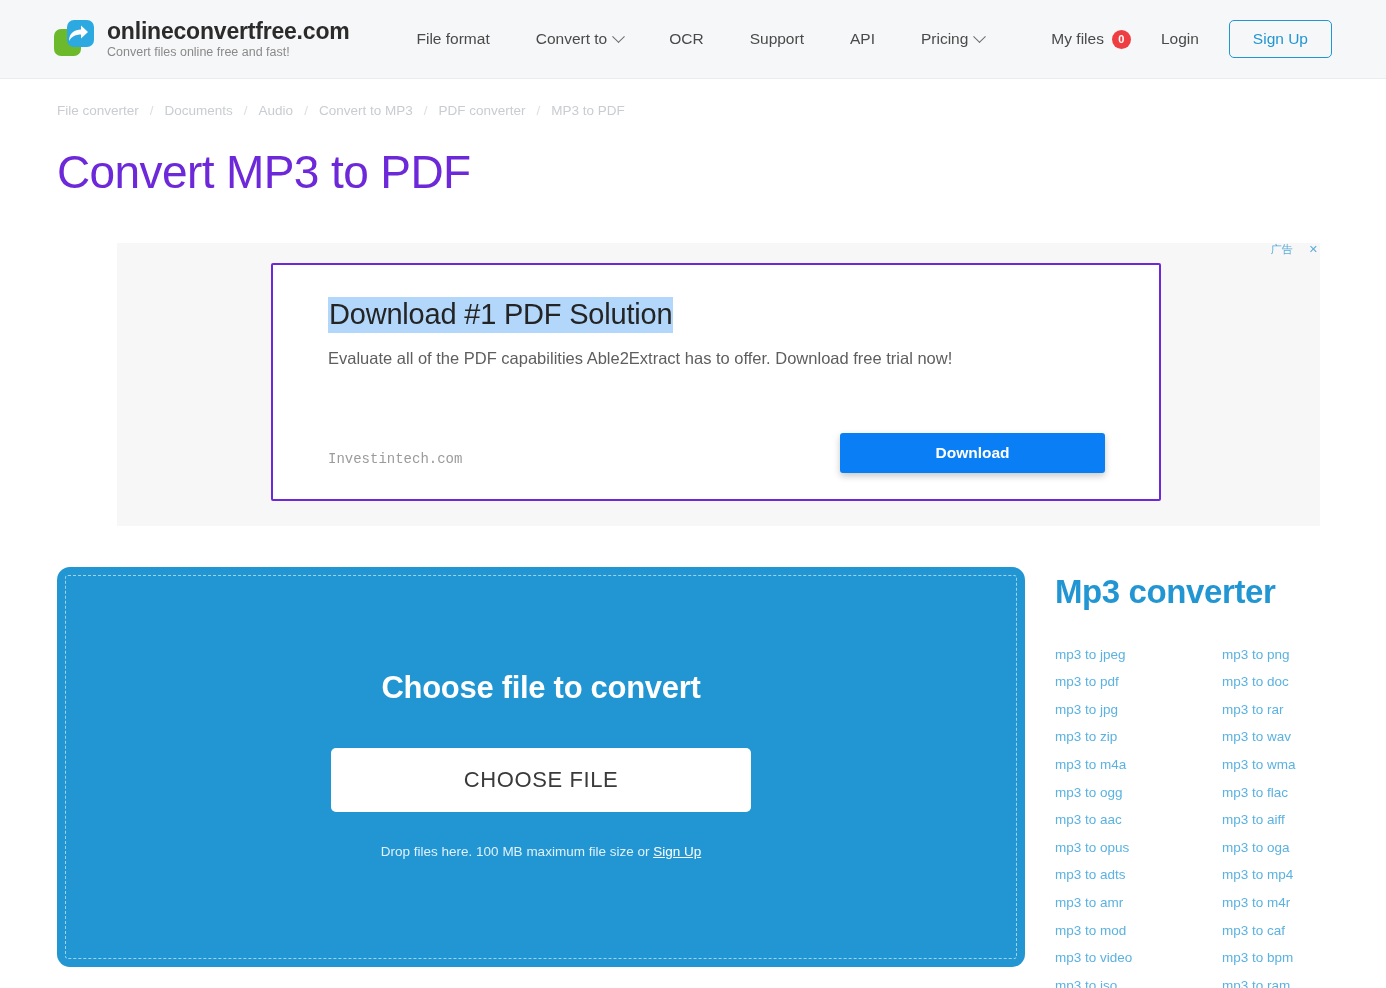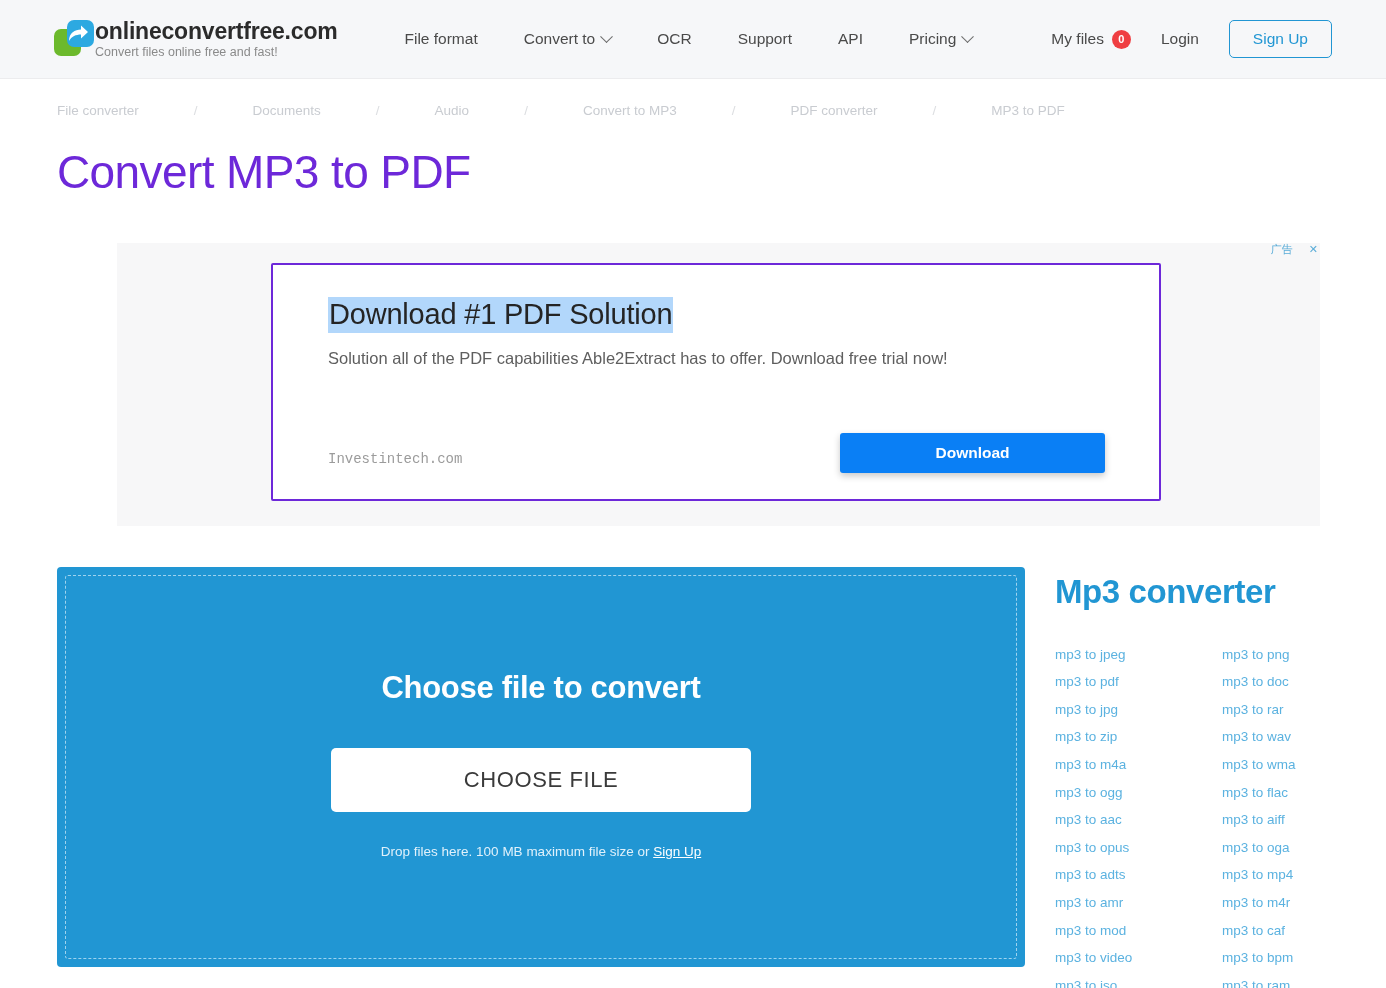--- a/index.html
+++ b/index.html
@@ -19,21 +19,21 @@
     height: 79px;
     background: #f6f7f9;
     border-bottom: 1px solid #ececee;
     display: flex;
     align-items: center;
     padding: 0 54px 0 54px;
   }
   .brand {
     display: flex;
     align-items: center;
-    gap: 1px;
+    gap: 13px;
     margin-right: 50px;
     text-decoration: none;
   }
   .brand-logo {
     position: relative;
     width: 40px; height: 38px;
     flex: none;
   }
   .brand-logo .sq-green {
     position: absolute;
@@ -130,21 +130,20 @@
   }
 
   
   .breadcrumb {
     padding: 24px 54px 0 57px;
     font-size: 13.5px;
     color: #c9ccd1;
     display: flex;
     align-items: center;
     flex-wrap: wrap;
-    gap: 44px;
   }
   .crumb { color: #c9ccd1; text-decoration: none; cursor: pointer; }
   .crumb-sep { color: #dcdee1; margin: 0 11px; }
 
   
   .page-title {
     margin: 29px 0 0 57px;
     font-size: 46px;
     font-weight: normal;
     color: #6d28d9;
@@ -223,21 +222,21 @@
     margin: 41px 0 0 0;
     padding: 0 57px 0 57px;
     align-items: flex-start;
   }
 
   .dropzone {
     position: relative;
     width: 968px;
     height: 400px;
     background: #2196d3;
-    border-radius: 4px;
+    border-radius: 13px;
     flex: none;
   }
   .dropzone-inner-border {
     position: absolute;
     left: 8px; top: 8px; right: 8px; bottom: 8px;
     border: 1.5px dashed #9fd3ef;
     border-radius: 3px;
     pointer-events: none;
   }
   .dz-title {
@@ -376,21 +375,21 @@
 
 <h1 class="page-title">Convert MP3 to PDF</h1>
 
 <div class="ad-outer">
   <div class="ad-label">
     <span>广告</span>
     <span>✕</span>
   </div>
   <div class="ad-card">
     <div class="ad-headline">Download #1 PDF Solution</div>
-    <div class="ad-desc">Solution all of the PDF capabilities Able2Extract has to offer. Download free trial now!</div>
+    <div class="ad-desc">Evaluate all of the PDF capabilities Able2Extract has to offer. Download free trial now!</div>
     <div class="ad-source">Investintech.com</div>
     <button class="ad-cta">Download</button>
   </div>
 </div>
 
 <div class="content">
 
   <div class="dropzone">
     <div class="dropzone-inner-border"></div>
     <div class="dz-title">Choose file to convert</div>

